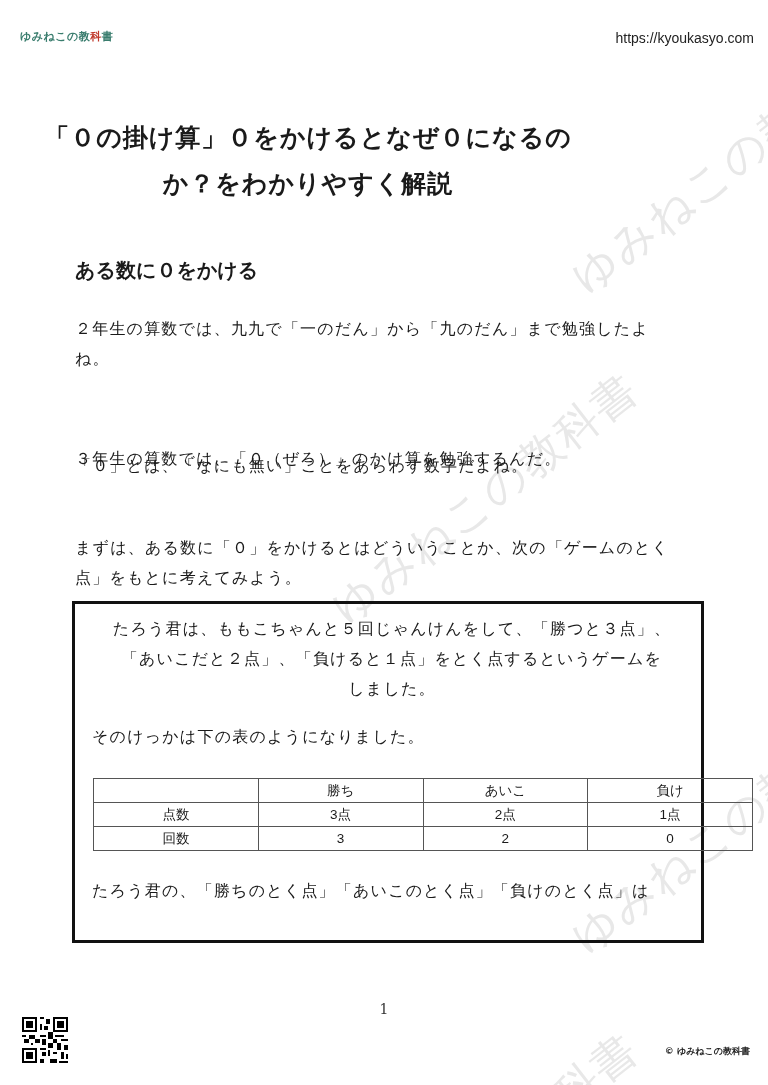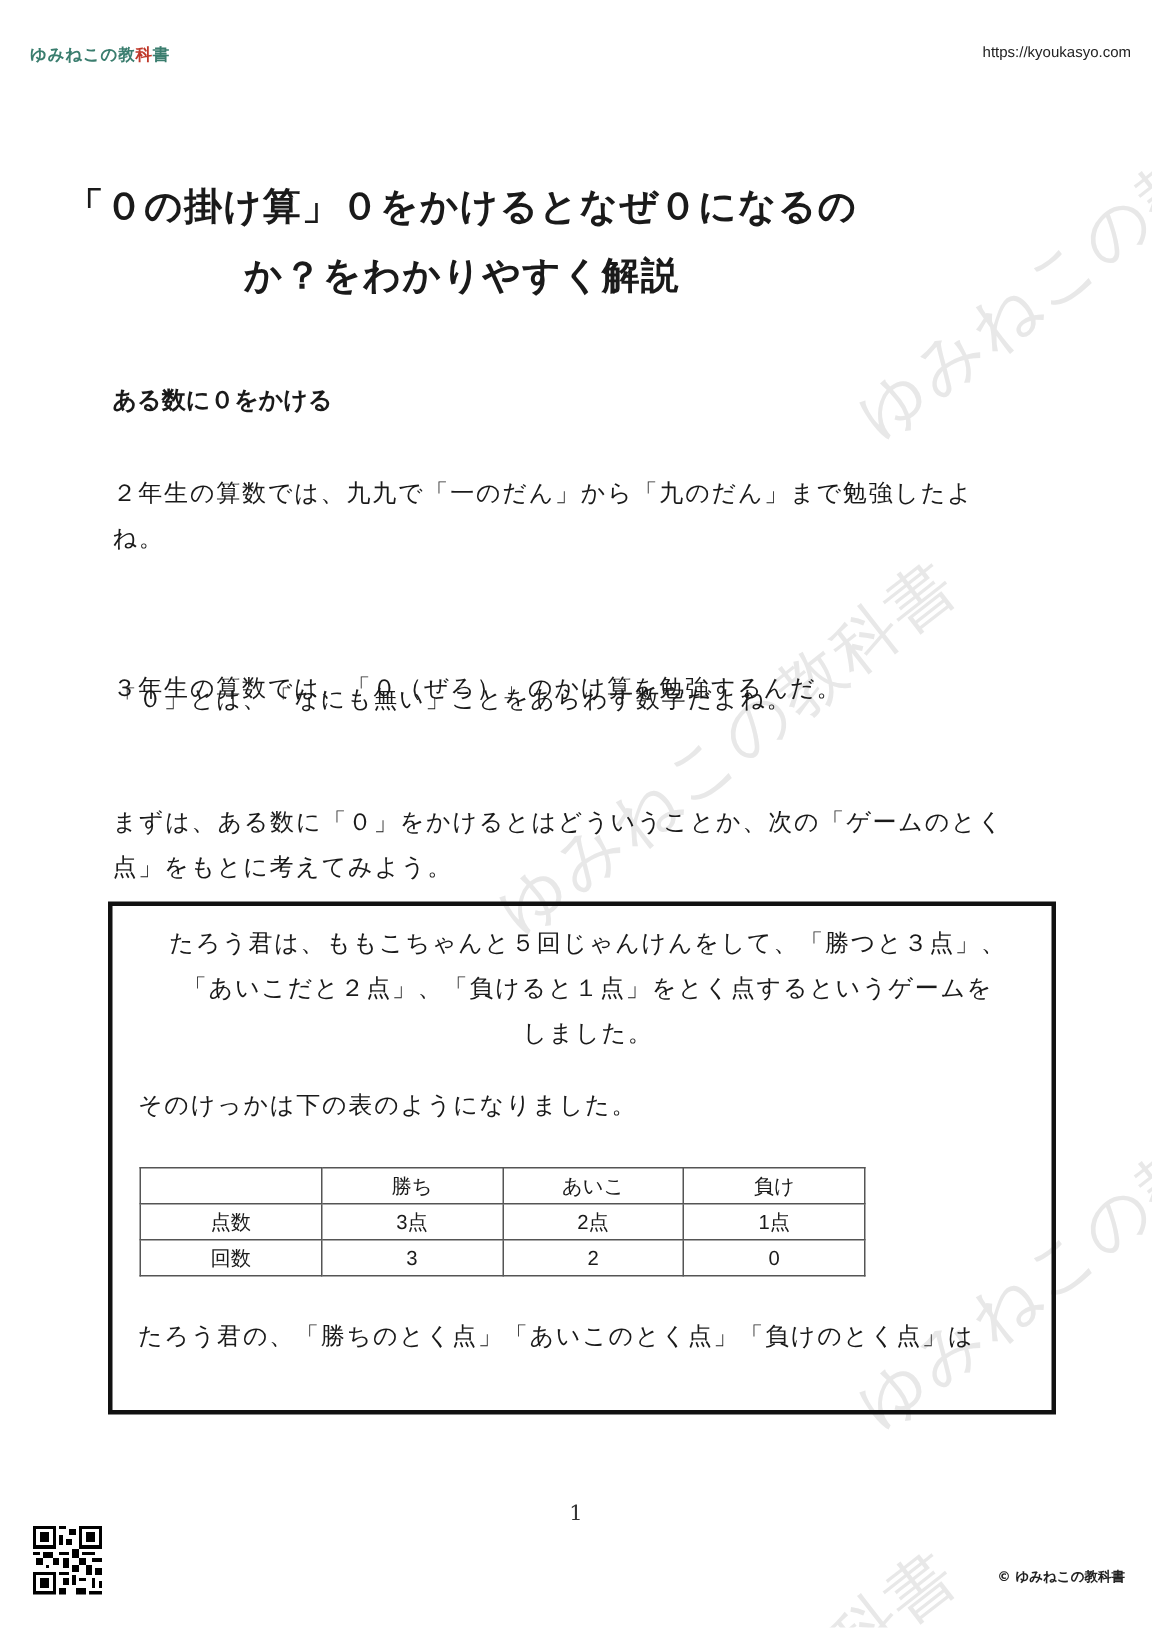--- a/index.html
+++ b/index.html
@@ -11,43 +11,43 @@
     position:absolute; color:#e8e8e8; font-size:44px; white-space:nowrap;
     transform:rotate(-38deg); transform-origin:left top; z-index:0; pointer-events:none;
     font-family:"DejaVu Sans", sans-serif; letter-spacing:2px;
   }
   .logo {
     position:absolute; left:20px; top:29px; font-size:11px; font-weight:bold; color:#3a7d6e;
     letter-spacing:0.5px;
   }
   .logo .accent { color:#c0392b; }
   .url {
-    position:absolute; right:14px; top:30px; font-size:10px; color:#222;
+    position:absolute; right:14px; top:30px; font-size:14px; color:#222;
     font-family:"Liberation Sans", sans-serif;
   }
   .title {
     position:absolute; left:0; width:616px; top:115px; text-align:center;
     font-size:25px; font-weight:bold; line-height:46px; letter-spacing:1px; z-index:1;
   }
   .h2 {
-    position:absolute; left:75px; top:257px; font-size:16px; font-weight:bold; z-index:1;
+    position:absolute; left:75px; top:257px; font-size:20px; font-weight:bold; z-index:1;
   }
   .para {
     position:absolute; left:75px; width:620px; font-size:16px; line-height:30px; z-index:1;
     letter-spacing:1.2px;
   }
   .box {
     position:absolute; left:72px; top:601px; width:626px; height:336px;
     border:3px solid #111; z-index:1; background:transparent;
   }
   .box .bp {
     position:absolute; left:17px; width:600px; font-size:16px; line-height:30px; letter-spacing:1.2px;
   }
   table.score {
-    position:absolute; left:18px; top:174px; width:484px; border-collapse:collapse;
+    position:absolute; left:18px; top:174px; width:660px; border-collapse:collapse;
     font-size:13.5px; font-family:"Liberation Sans", "DejaVu Sans", sans-serif;
   }
   table.score td {
     border:1px solid #555; height:23px; text-align:center; padding:0; width:25%;
   }
   .pageno {
     position:absolute; left:0; width:768px; top:1001px; text-align:center;
     font-family:"DejaVu Serif", serif; font-size:14px; color:#333;
   }
   .qr {

